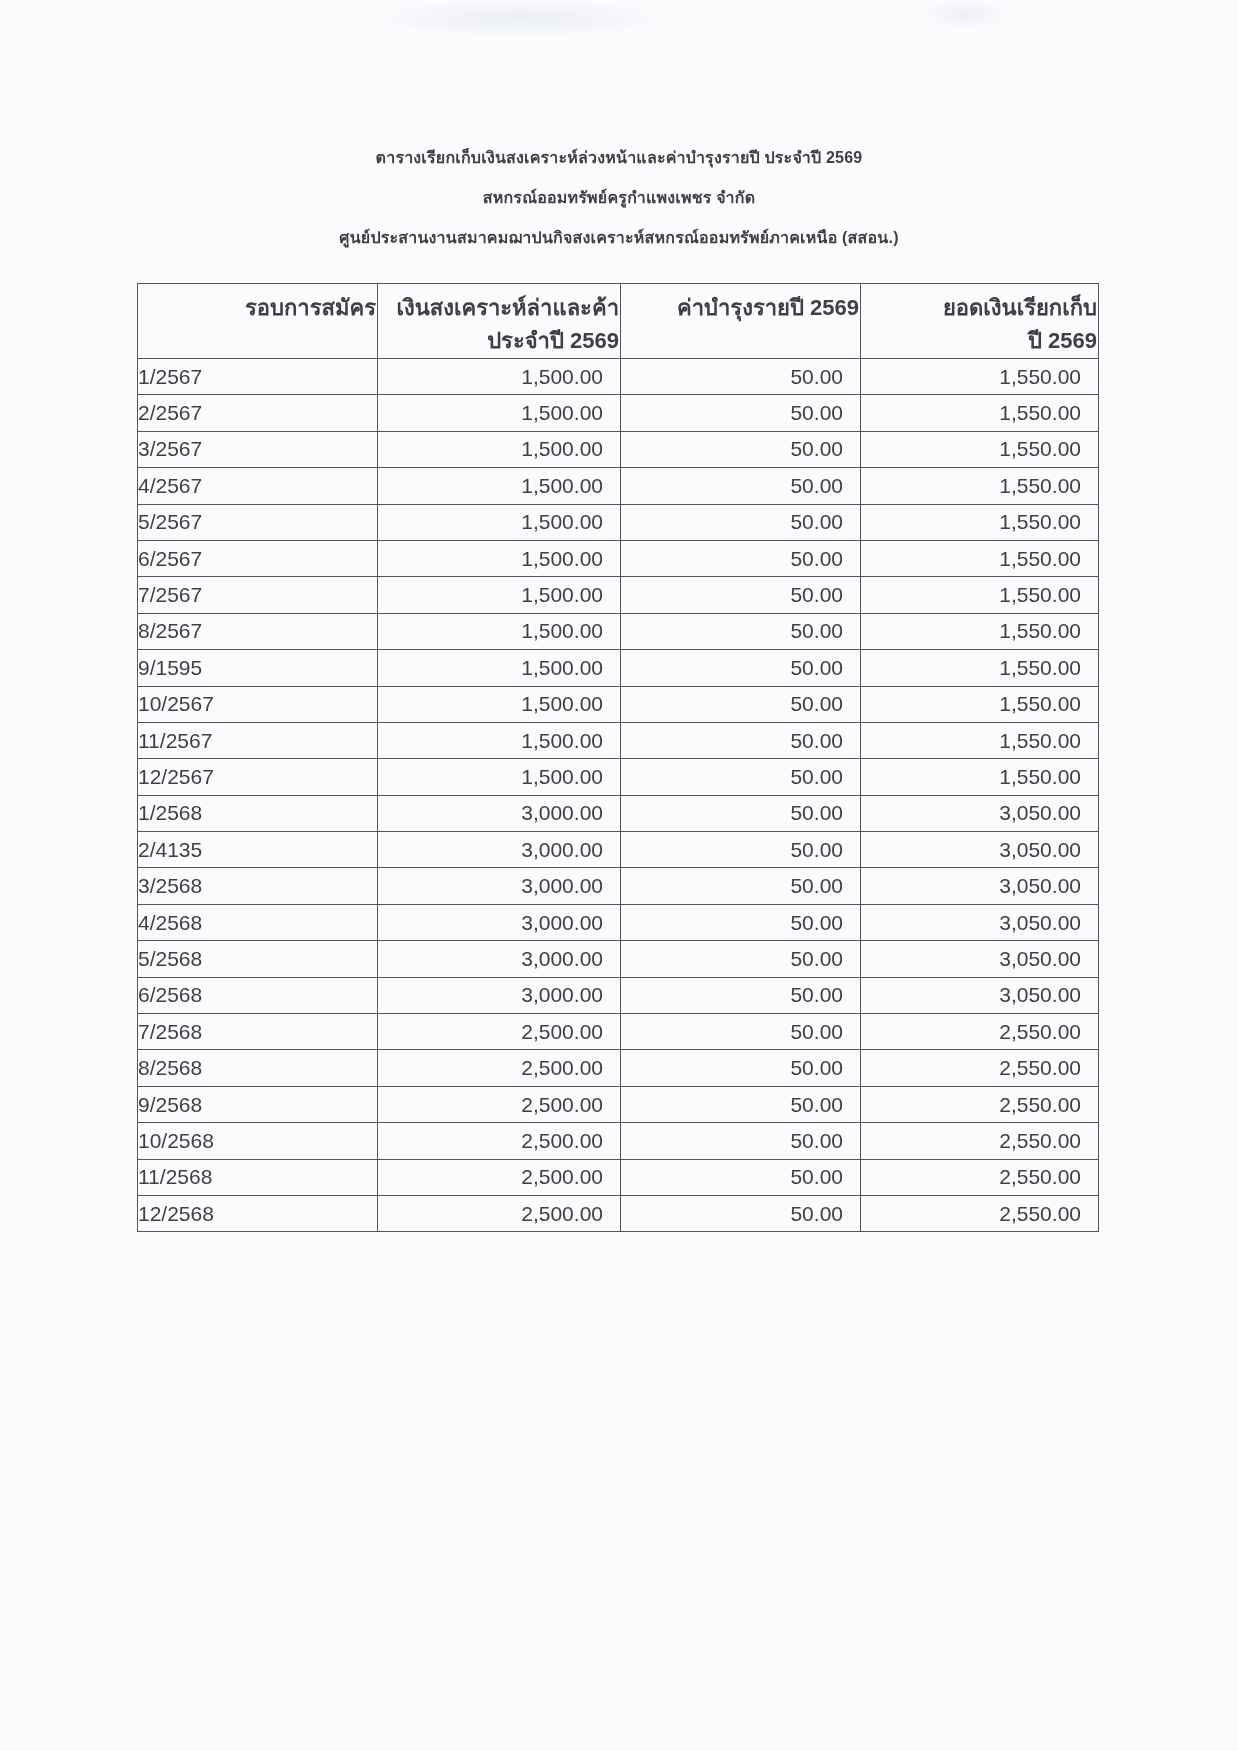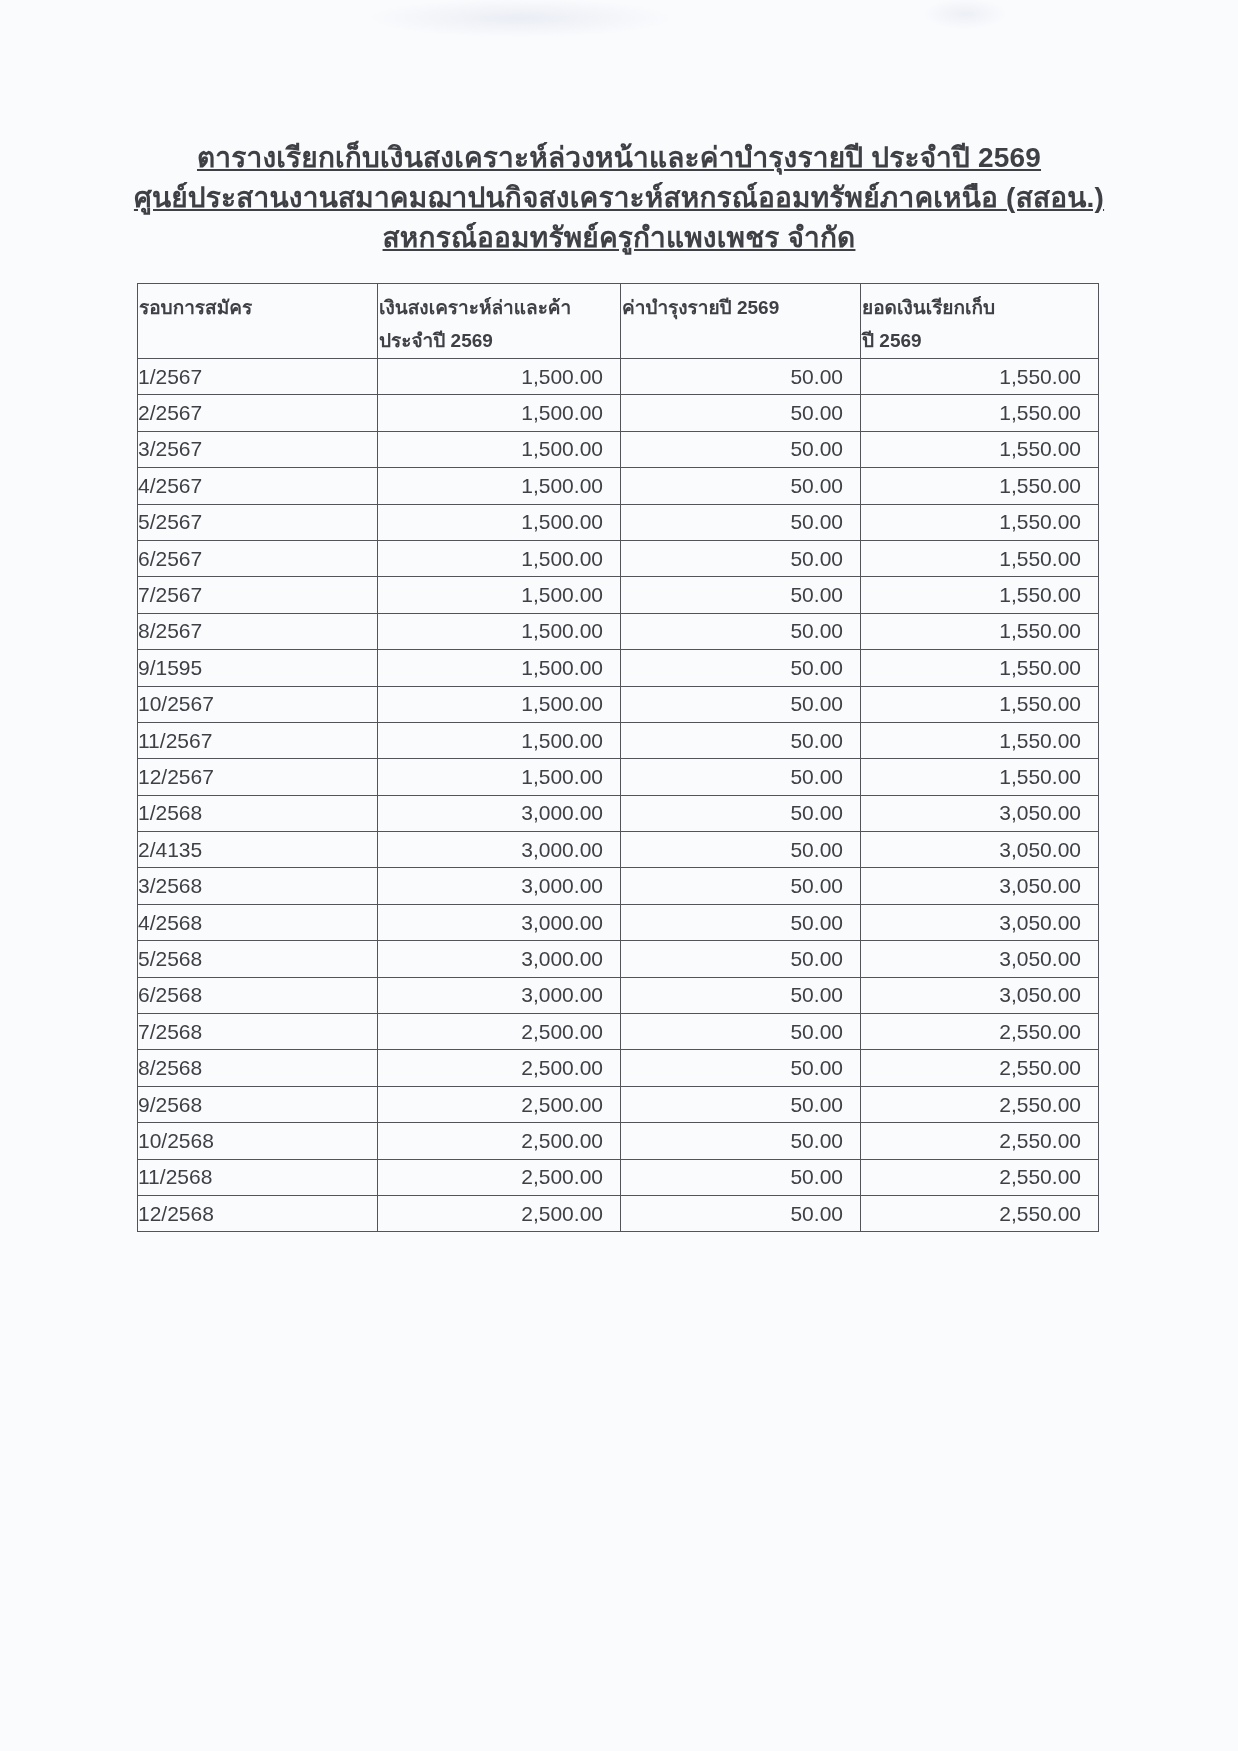--- a/index.html
+++ b/index.html
@@ -22,64 +22,63 @@
     position:absolute;left:0;top:0;width:1238px;height:90px;
     background:
       radial-gradient(ellipse 220px 28px at 520px 18px, rgba(205,212,228,.35), rgba(205,212,228,0) 70%),
       radial-gradient(ellipse 60px 22px at 965px 14px, rgba(205,212,228,.30), rgba(205,212,228,0) 70%);
     pointer-events:none;
   }
   .titles{
     position:absolute;left:0;top:138px;width:1238px;
     text-align:center;
     font-weight:700;
-    font-size:28px;
+    font-size:16px;
     line-height:40px;
     letter-spacing:.2px;
-    text-decoration:underline;
   }
   .doc-table{
     position:absolute;
     left:137px;top:283px;
     width:961px;
     border-collapse:collapse;
     table-layout:fixed;
   }
   .doc-table th,.doc-table td{
     border:1.6px solid var(--border);
     font-weight:400;
     overflow:hidden;
     white-space:nowrap;
   }
   .doc-table th{
     height:75px;
     vertical-align:top;
     padding-top:7px;
-    font-size:19px;
+    font-size:22px;
     font-weight:700;
-    text-align:left;
+    text-align:right;
   }
   .doc-table th .hline{line-height:33px;min-height:33px;}
   .doc-table td{
     height:36.4px;
     font-size:21px;
     padding:0;
   }
   .c-center{}
   .c-num{text-align:right;padding-right:17px !important;}
 </style>
 </head>
 <body>
 
 <div class="scan-artifact"></div>
 
 <div class="titles">
   <div>ตารางเรียกเก็บเงินสงเคราะห์ล่วงหน้าและค่าบำรุงรายปี ประจำปี 2569</div>
+  <div>สหกรณ์ออมทรัพย์ครูกำแพงเพชร จำกัด</div>
   <div>ศูนย์ประสานงานสมาคมฌาปนกิจสงเคราะห์สหกรณ์ออมทรัพย์ภาคเหนือ (สสอน.)</div>
-  <div>สหกรณ์ออมทรัพย์ครูกำแพงเพชร จำกัด</div>
 </div>
 
 <table class="doc-table">
   <colgroup>
     <col style="width:240px">
     <col style="width:243px">
     <col style="width:240px">
     <col style="width:238px">
   </colgroup>
   <thead>

